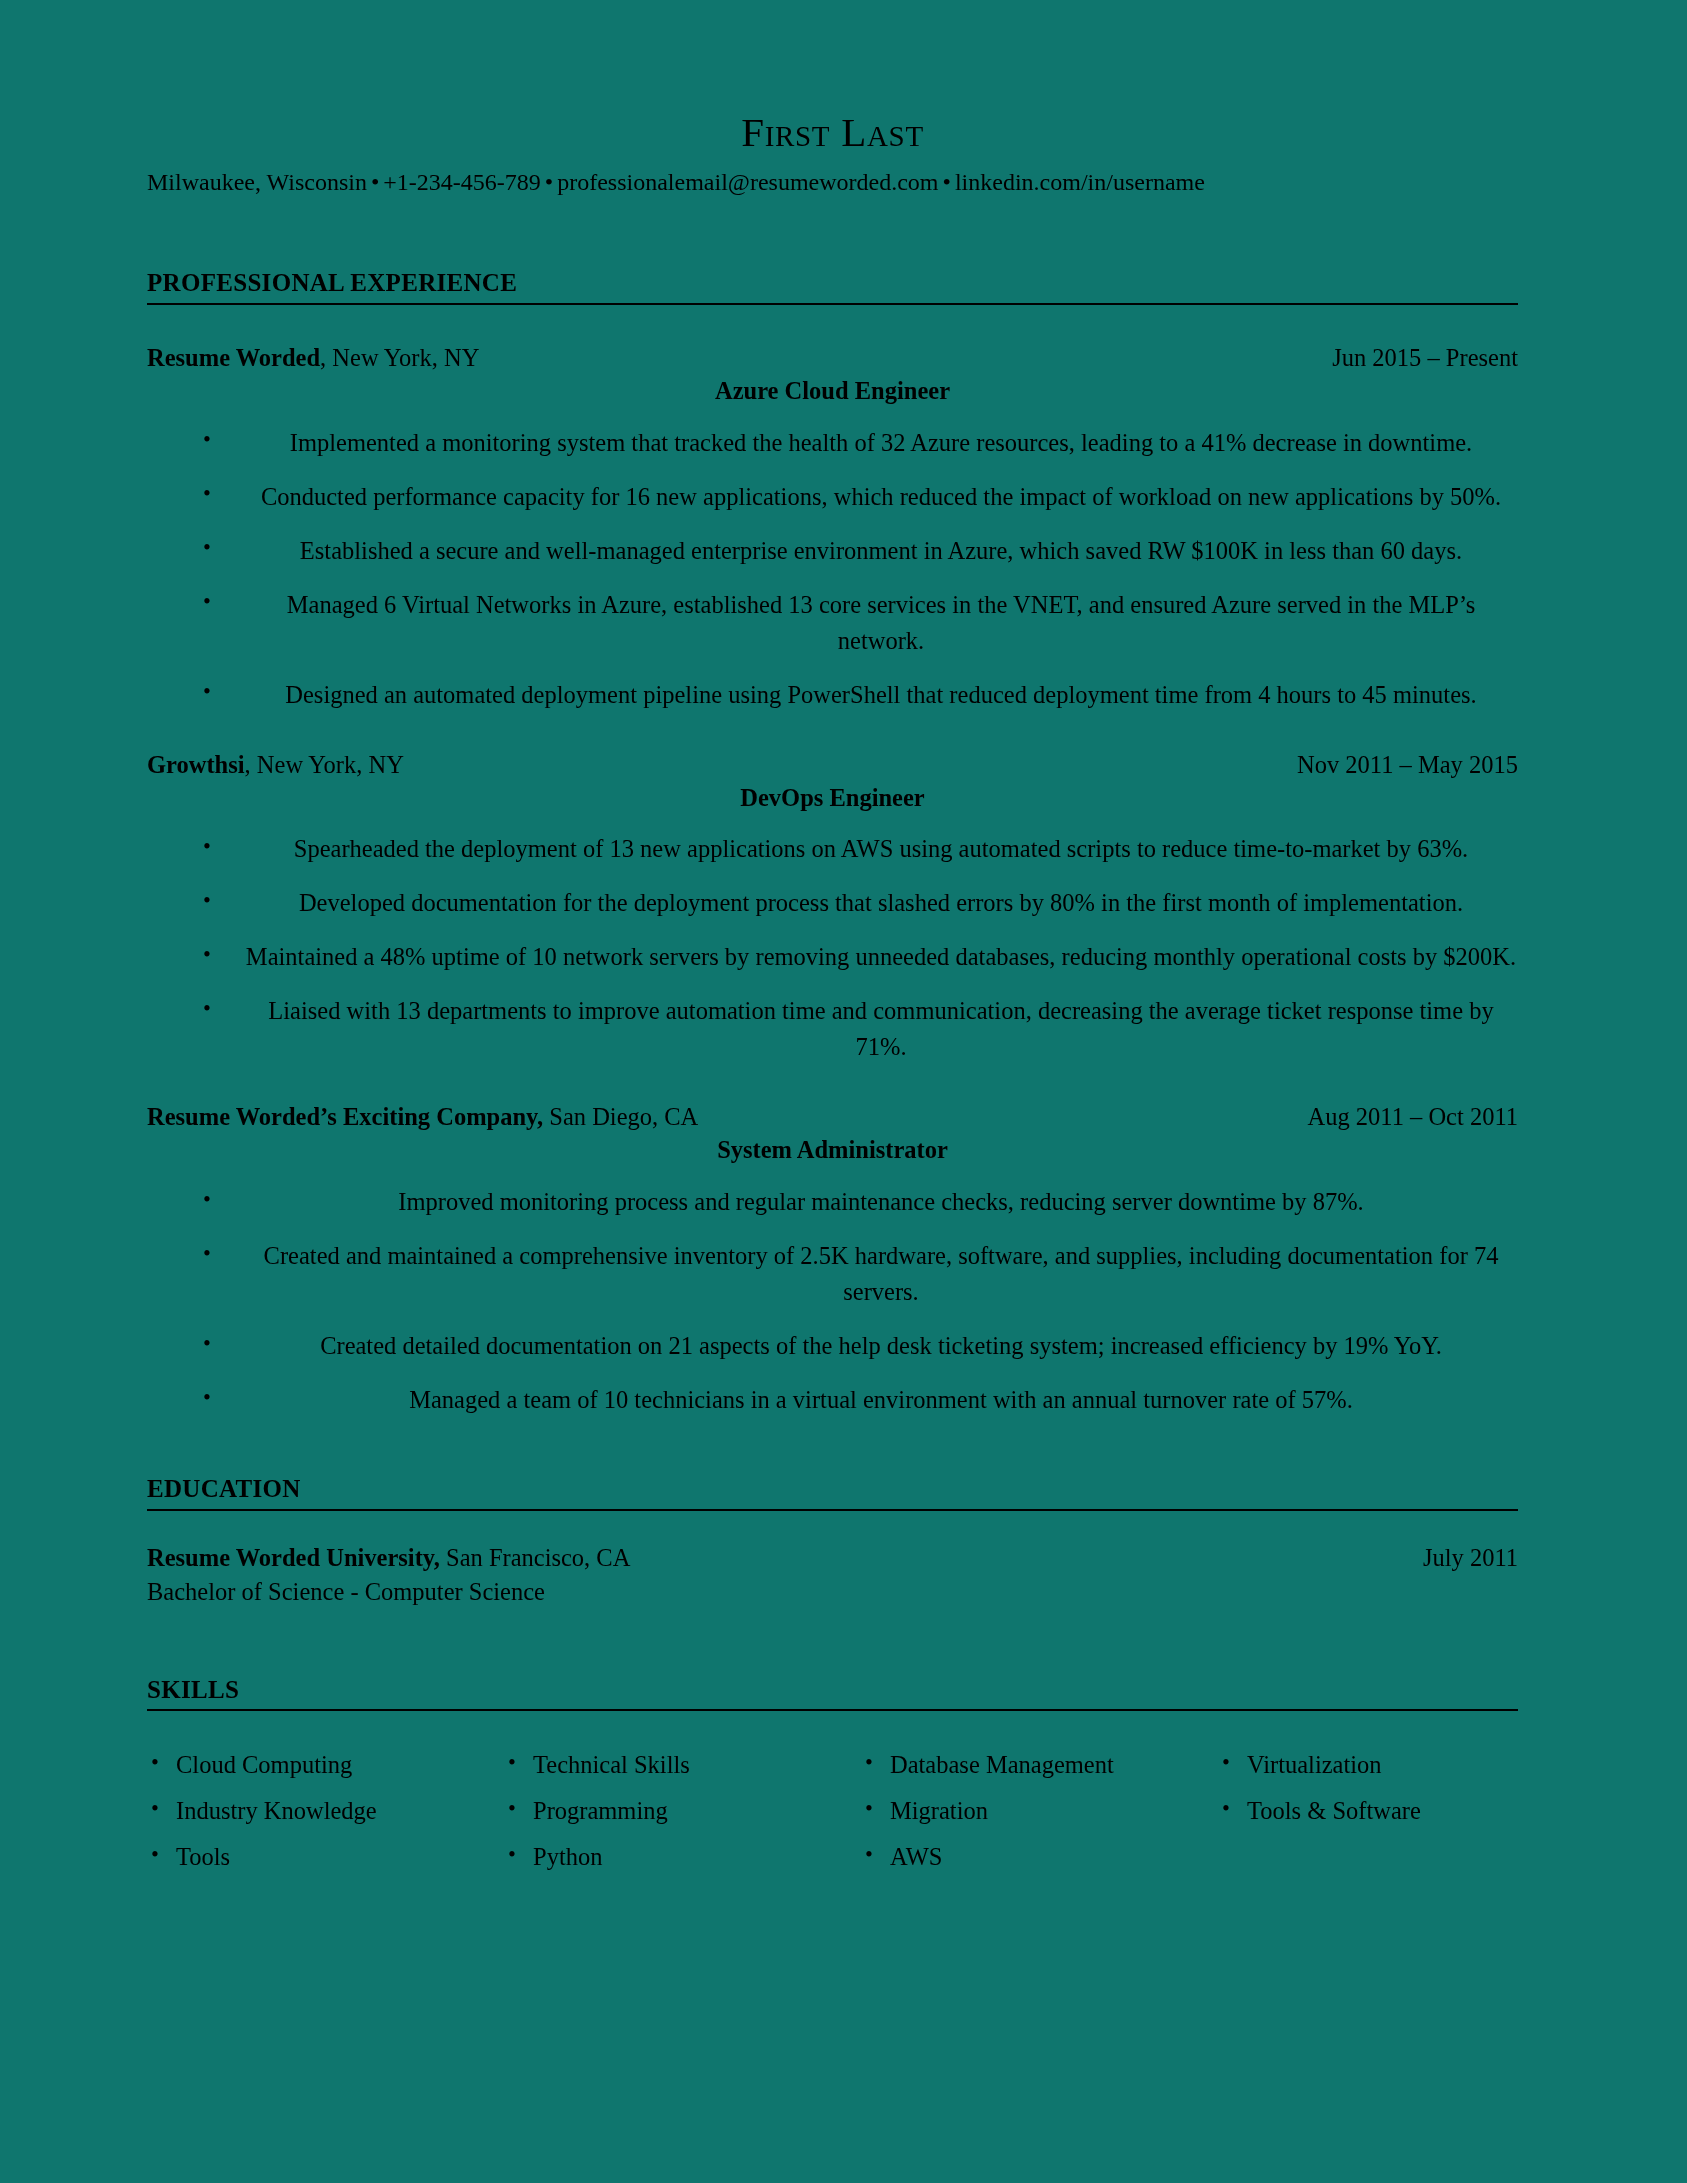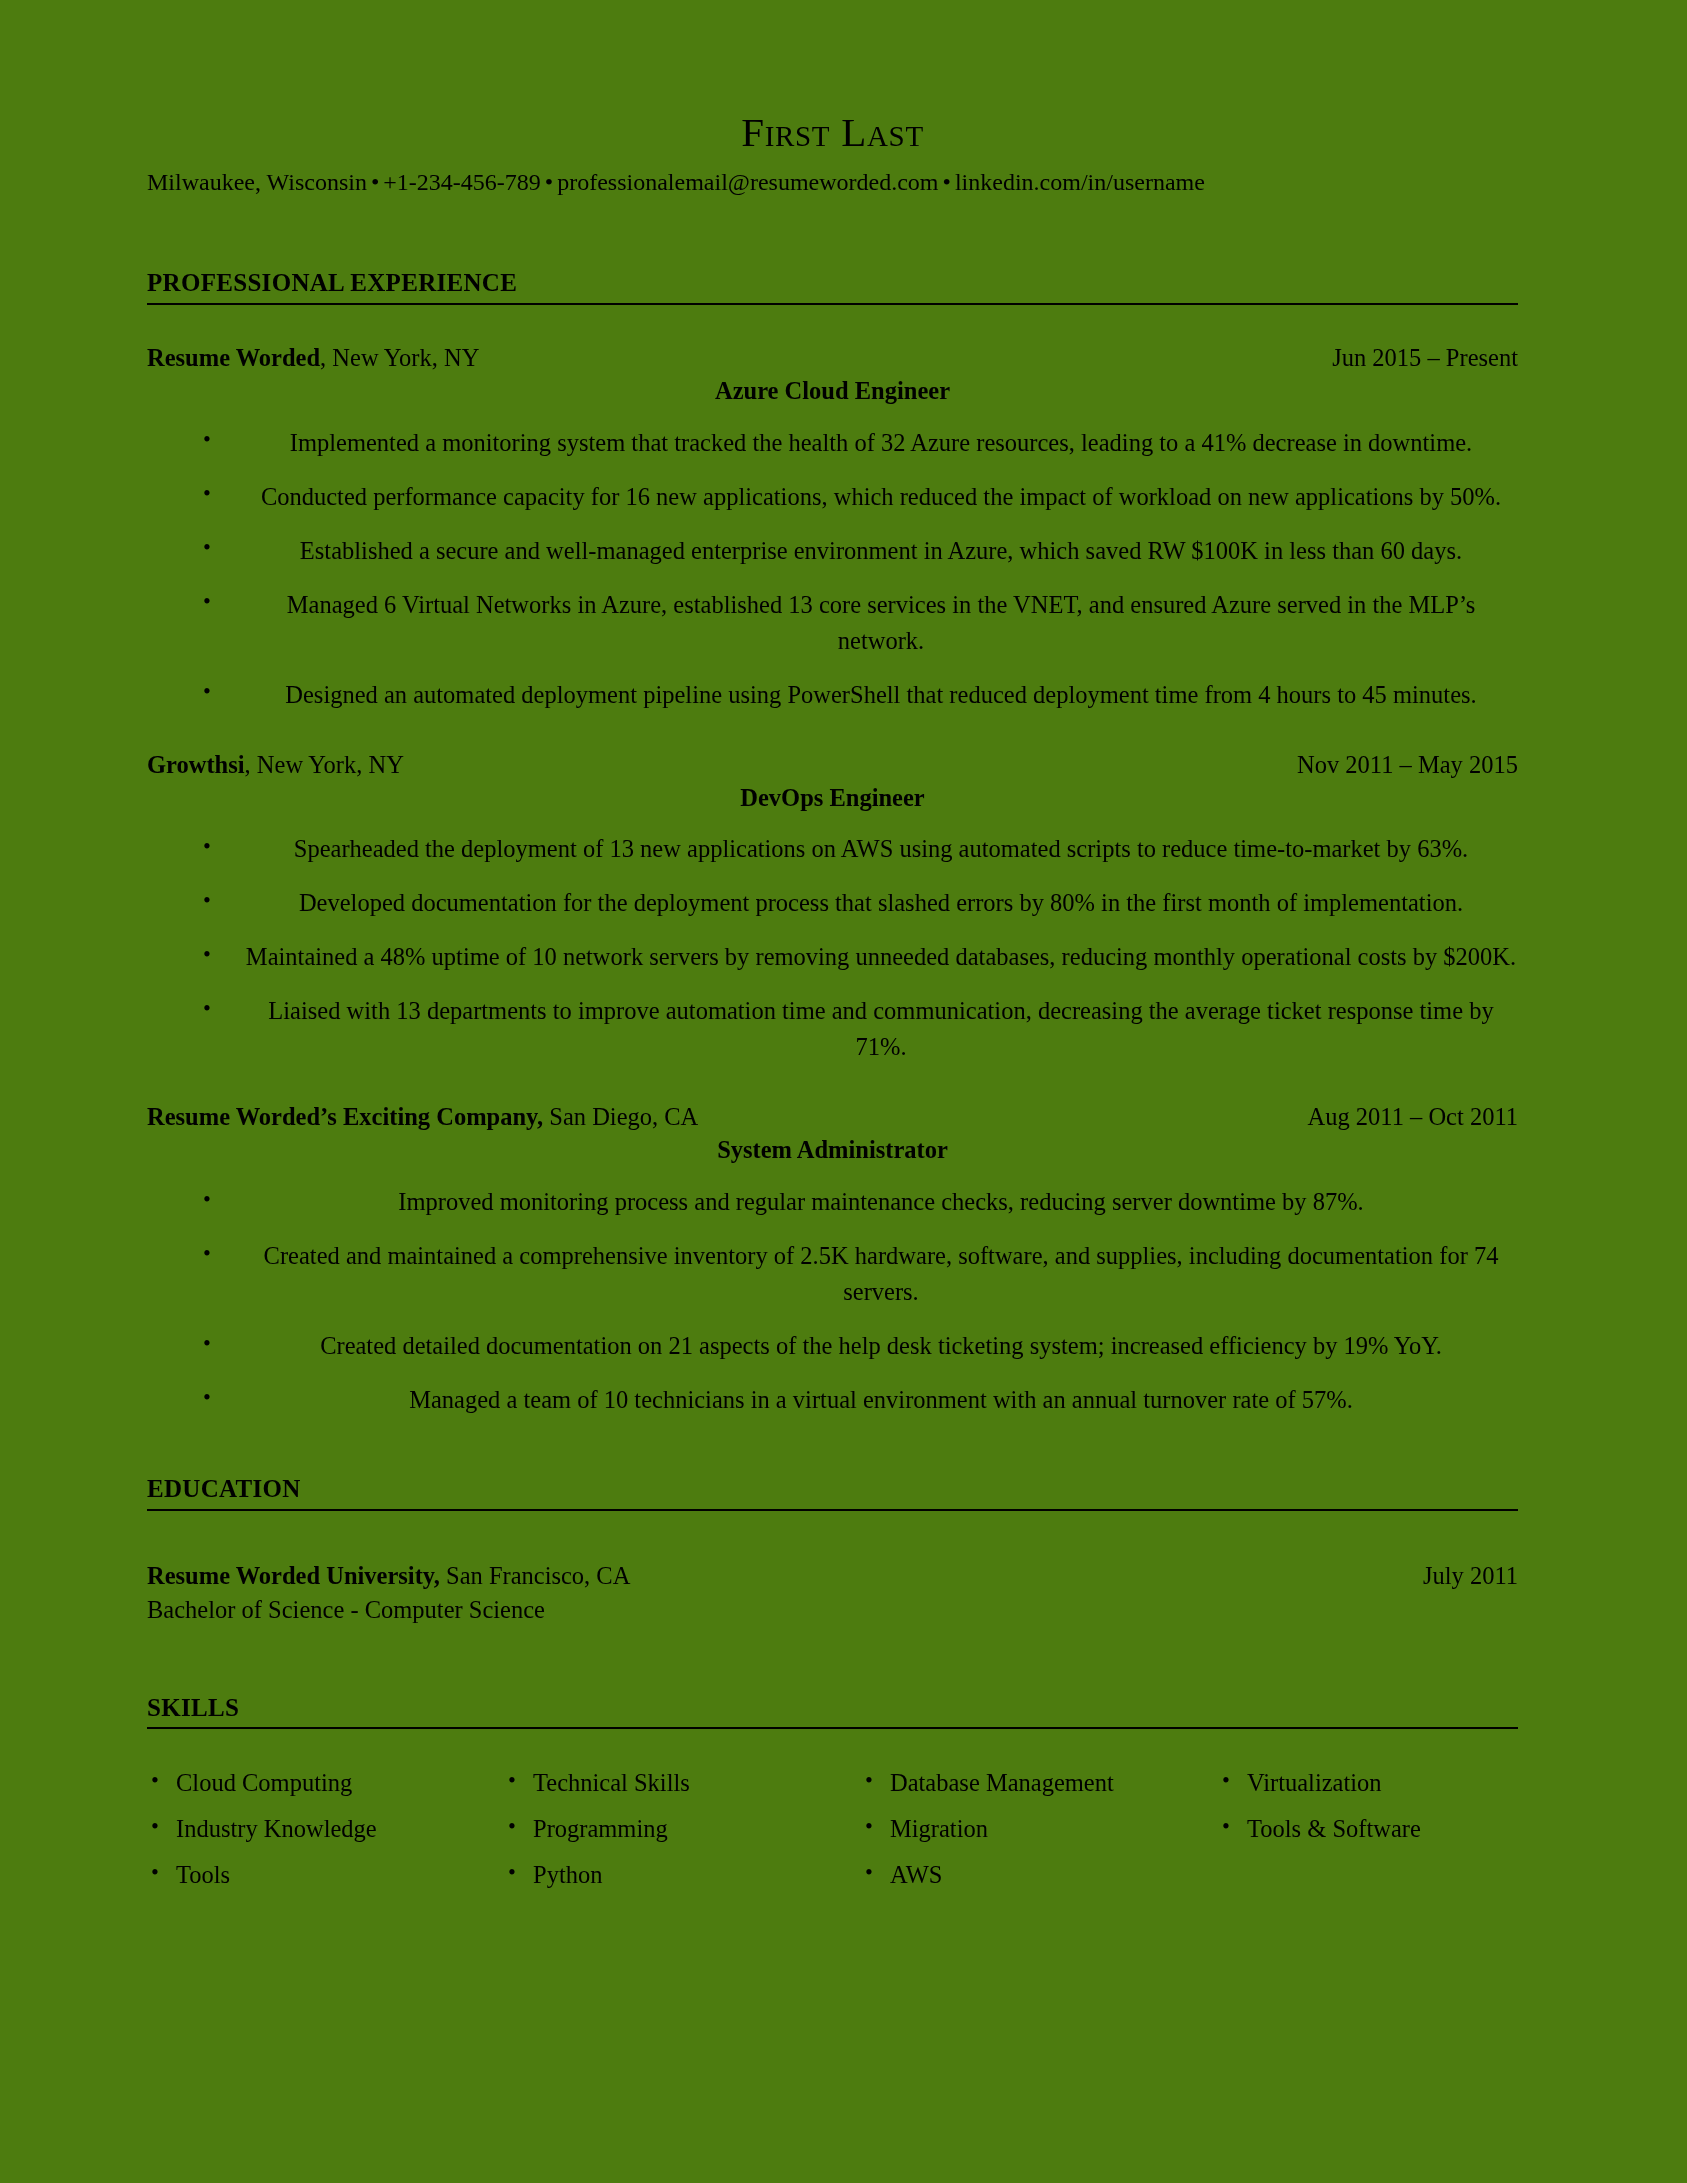--- a/index.html
+++ b/index.html
@@ -9,21 +9,21 @@
   }
   body {
     font-family: "Liberation Serif", "DejaVu Serif", serif;
     color: #000000;
     -webkit-font-smoothing: antialiased;
   }
   .page {
     position: relative;
     width: 1687px;
     height: 2183px;
-    background: #4d7c0f;
+    background: #0f766e;
     box-sizing: border-box;
     padding: 0;
     overflow: hidden;
   }
   .sheet {
     position: absolute;
     left: 147px;
     top: 0;
     width: 1371px;
   }
@@ -102,21 +102,21 @@
   ul.bullets > li::before {
     content: "\2022";
     position: absolute;
     left: 56px;
     top: -1.3px;
     font-size: 22.5px;
     line-height: 1.47;
   }
 
   
-  .edu-entry { margin-top: 50px; }
+  .edu-entry { margin-top: 32px; }
   .edu-head {
     display: flex;
     justify-content: space-between;
     align-items: baseline;
     font-size: 24.5px;
     line-height: 1.25;
   }
   .edu-school { font-weight: bold; }
   .edu-location { font-weight: normal; }
   .edu-date { font-weight: normal; white-space: nowrap; }

